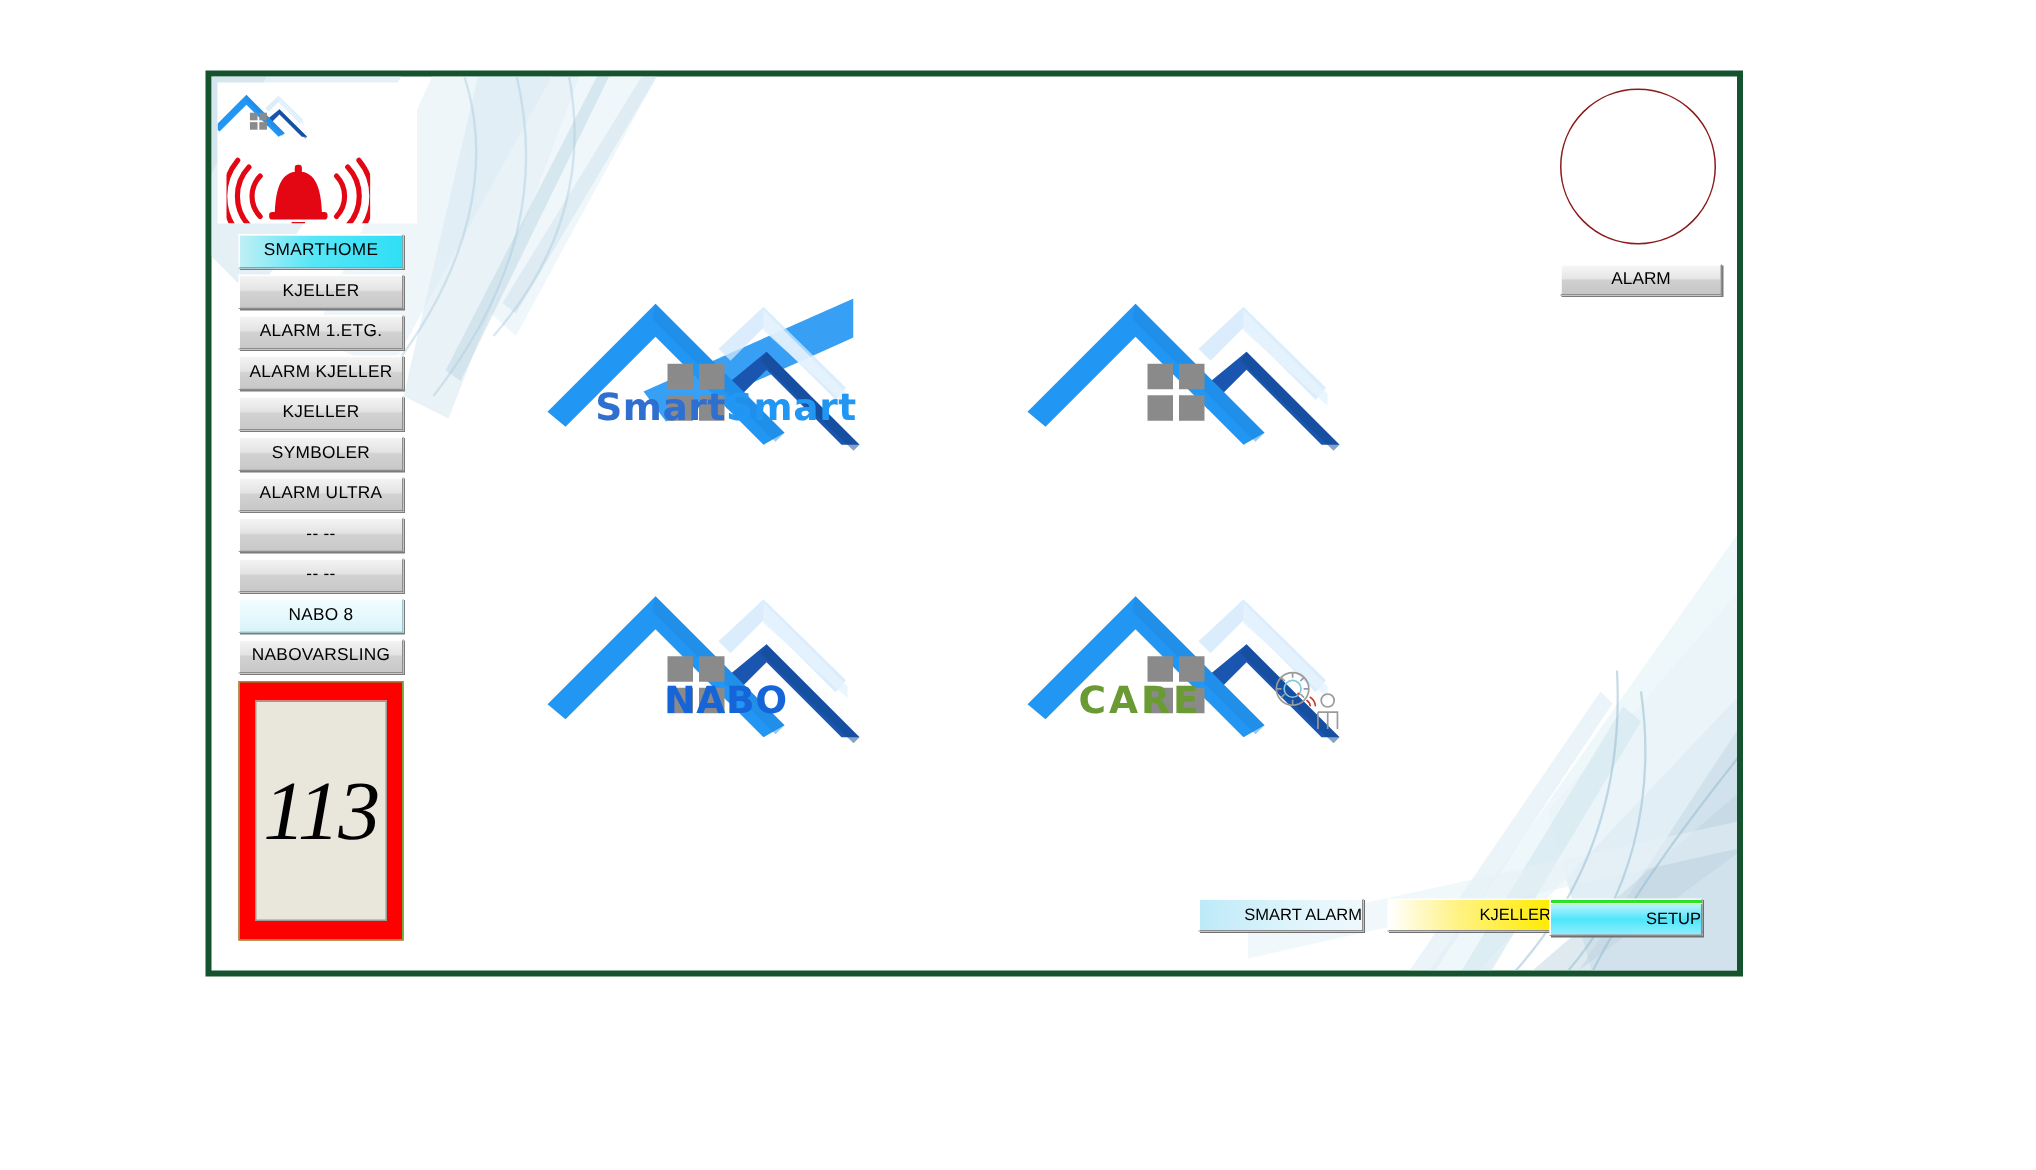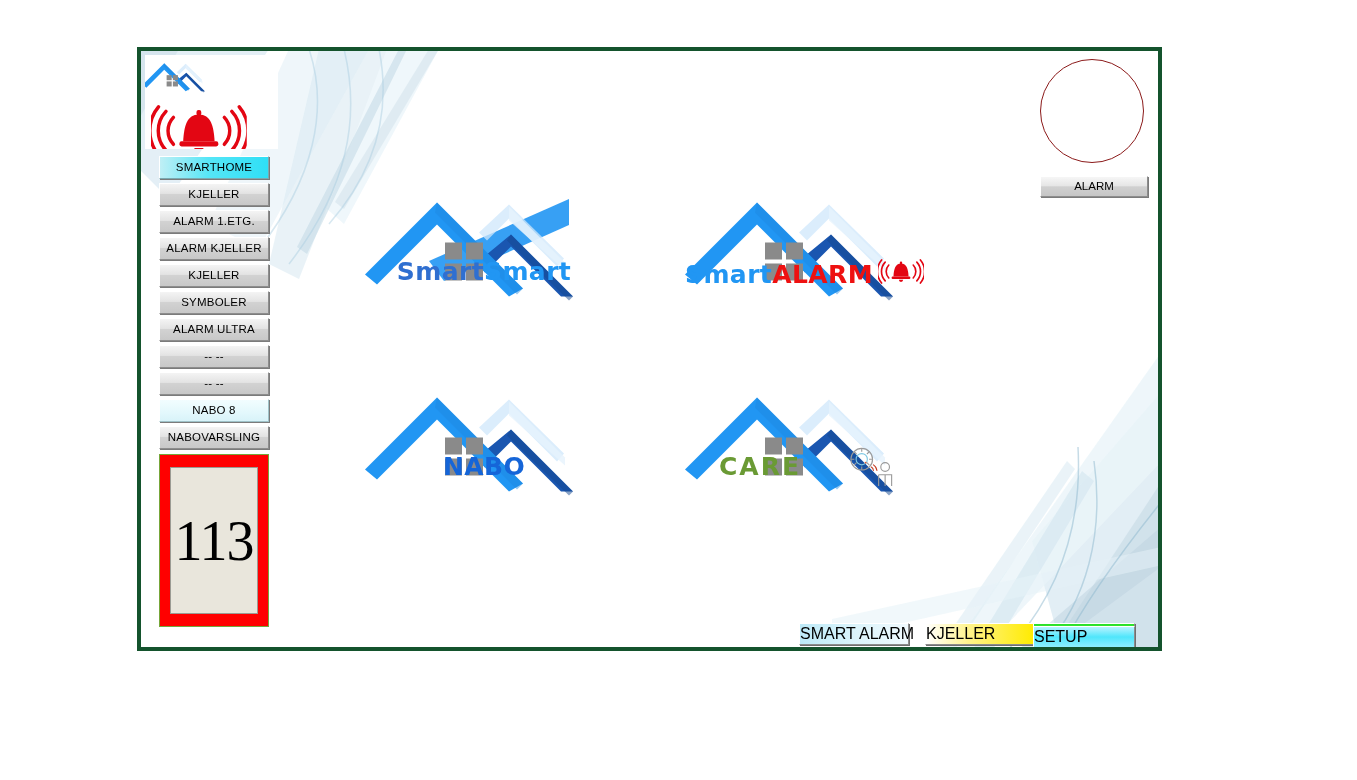--- a/index.html
+++ b/index.html
@@ -74,20 +74,21 @@
   }
 
   
   #emergency-display {
     position: absolute;
     left: 18px; top: 403px;
     width: 110px; height: 173px;
     background: #ff0000;
     border: 1px solid #76a63a;
     padding: 12px 10px;
+    font-style: italic;
   }
   #emergency-value-box {
     width: 100%; height: 100%;
     background: #e9e6dc;
     border: 1px solid #9b9b93;
     display: flex;
     align-items: center;
     justify-content: center;
   }
   #emergency-value {
@@ -162,27 +163,26 @@
   .care-badge { position: absolute; left: 168px; top: 82px; }
 
   
   .action-btn {
     position: absolute;
     height: 22px;
     border: 1px solid #8d8d8d;
     border-top-color: #ffffff;
     border-left-color: #ffffff;
     box-shadow: 1px 1px 0 #6f6f6f;
-    font-size: 16px;
+    font-size: 11px;
     line-height: 20px;
-    text-align: left;
+    text-align: right;
     color: #000000;
     cursor: pointer;
     white-space: nowrap;
-    margin-top: 24px;
   }
   #btn-smart-alarm {
     left: 658px; top: 548px; width: 110px;
     background: linear-gradient(to right, #bdeaf8 0%, #ddf4fb 55%, #eff9fd 100%);
   }
   #btn-service {
     left: 784px; top: 548px; width: 110px;
     background: linear-gradient(to right, #ffffff 0%, #fff38a 40%, #ffeb00 100%);
   }
   #btn-help {
@@ -362,25 +362,20 @@
 
     <div class="product-tile" id="tile-smartalarm">
       <svg class="tile-art" viewBox="0 0 250 175">
         <g transform="translate(0,0)">
             <use href="#sym-house"></use>
           </g>
         <g transform="translate(0,138)">
             <use href="#sym-wave"></use>
           </g>
       </svg>
-      <div class="tile-wordmark" style="text-align:left; padding-left:6px;">
-        <span class="wm-home">Smart</span><span class="wm-alarm">ALARM</span><span class="bell-badge"><svg width="46" height="29" viewBox="0 0 64 40">
-              <use href="#sym-bell"></use>
-            </svg></span>
-      </div>
     </div>
 
     <div class="product-tile" id="tile-nabo">
       <svg class="tile-art" viewBox="0 0 250 175">
         <g transform="translate(0,0)">
             <use href="#sym-house"></use>
           </g>
         <g transform="translate(0,138)">
             <use href="#sym-wave"></use>
           </g>

